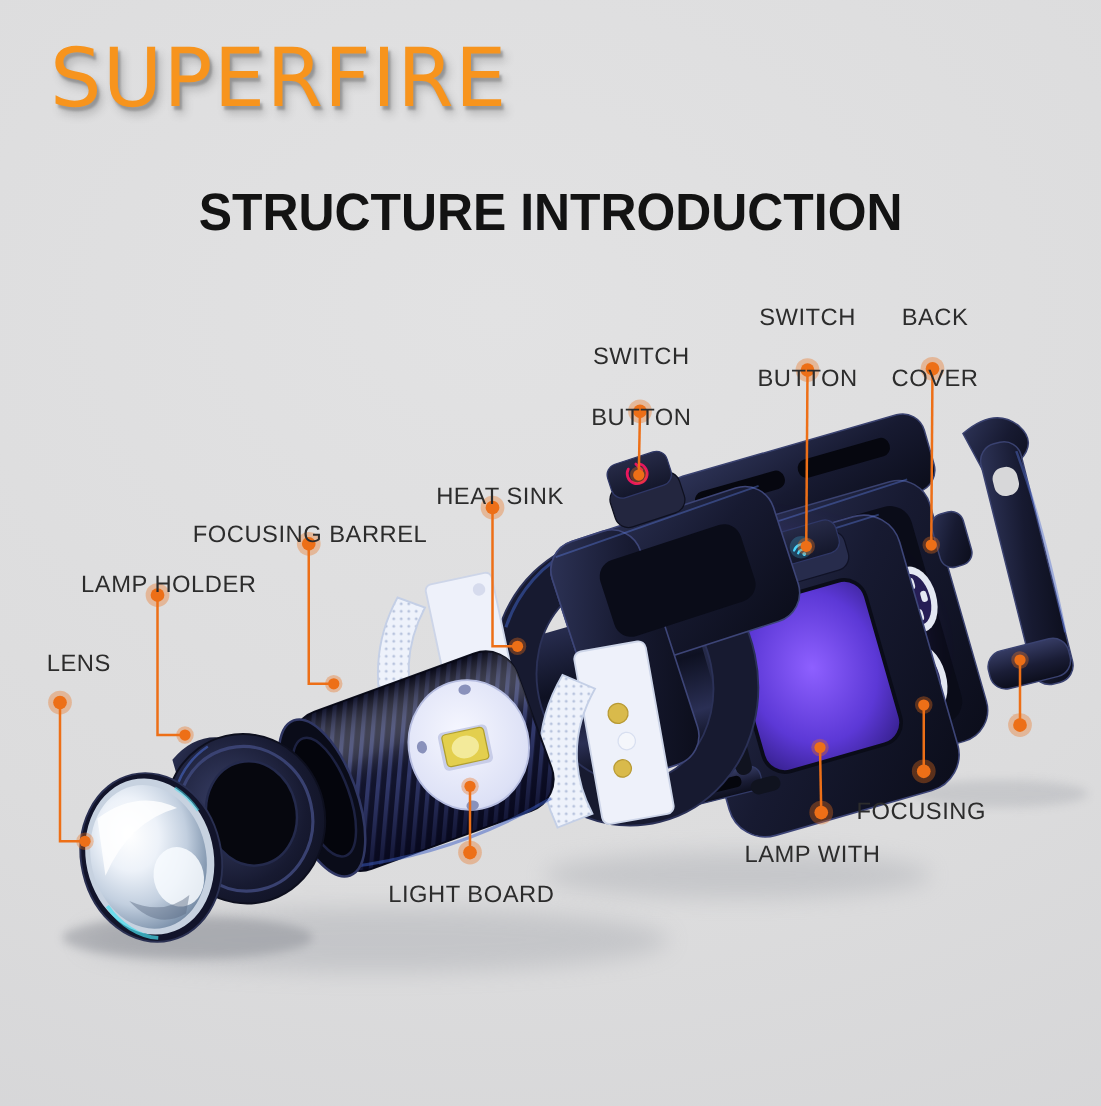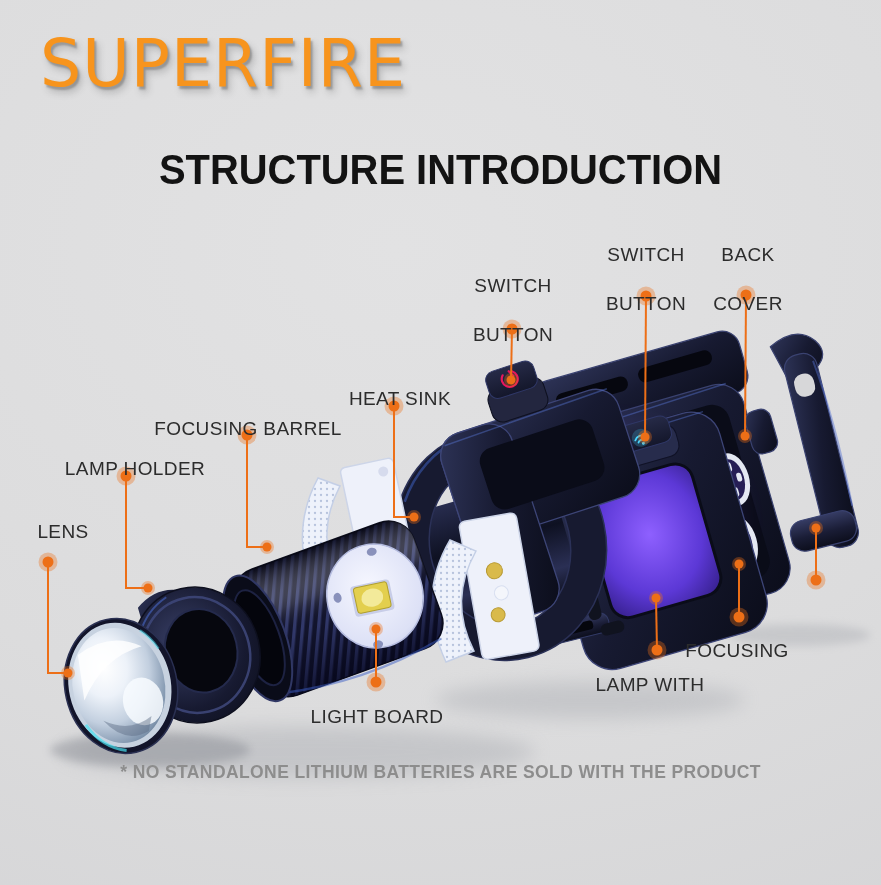--- a/index.html
+++ b/index.html
@@ -386,14 +386,13 @@
   <div class="label" style="left:737px;top:637px">
       <span>FOCUSING</span>
     </div>
   <div class="label" style="left:650px;top:671px">
       <span>LAMP WITH</span>
     </div>
   <div class="label" style="left:377px;top:703px">
       <span>LIGHT BOARD</span>
     </div>
 
-  <div class="disclaimer">* NO STANDALONE LITHIUM BATTERIES ARE SOLD WITH THE PRODUCT</div>
 </div>
 
 </body></html>

